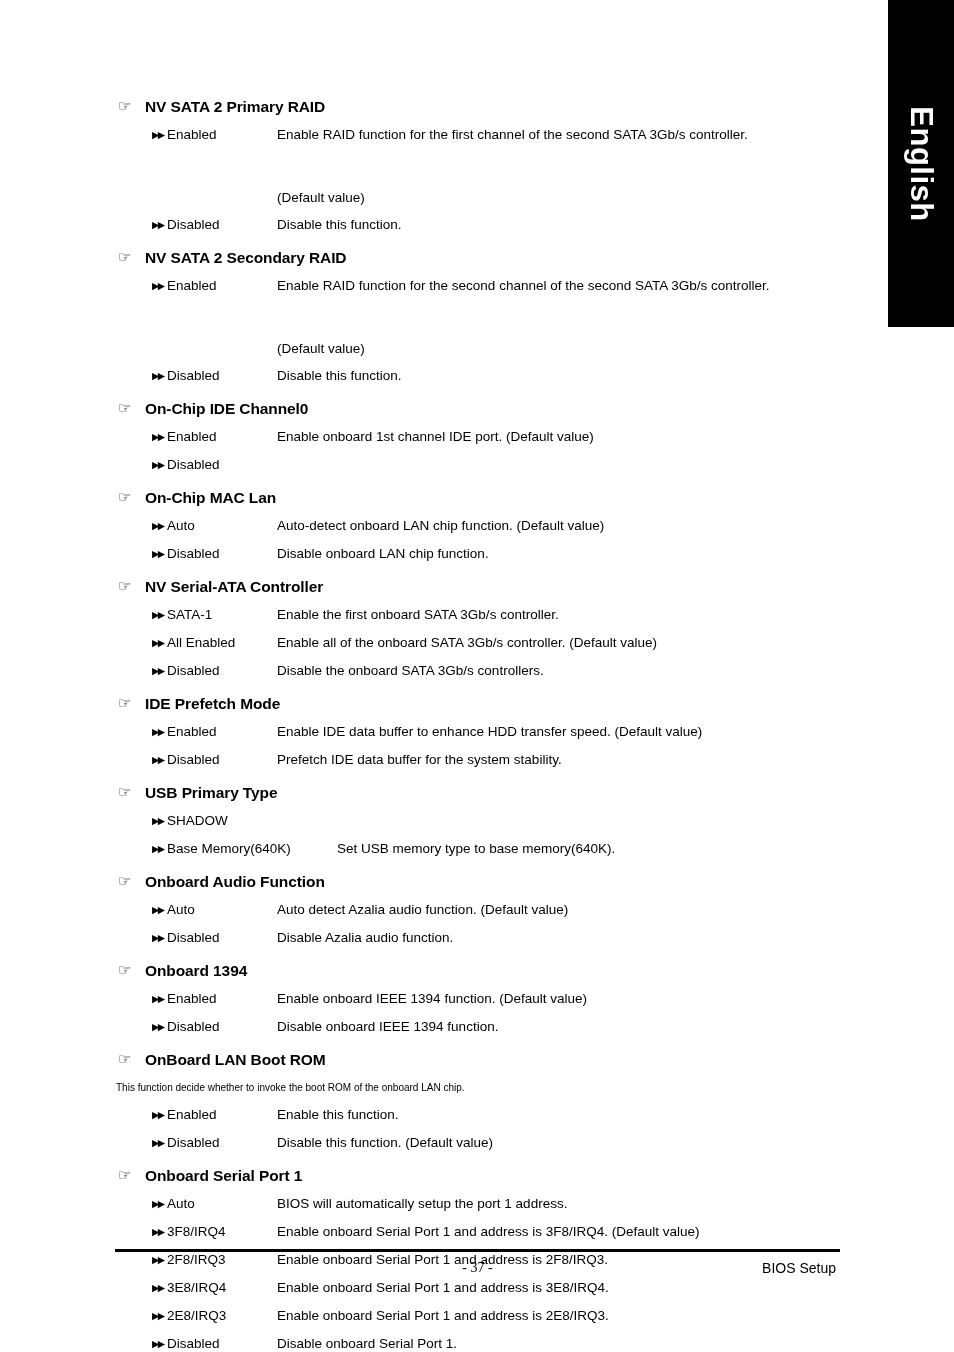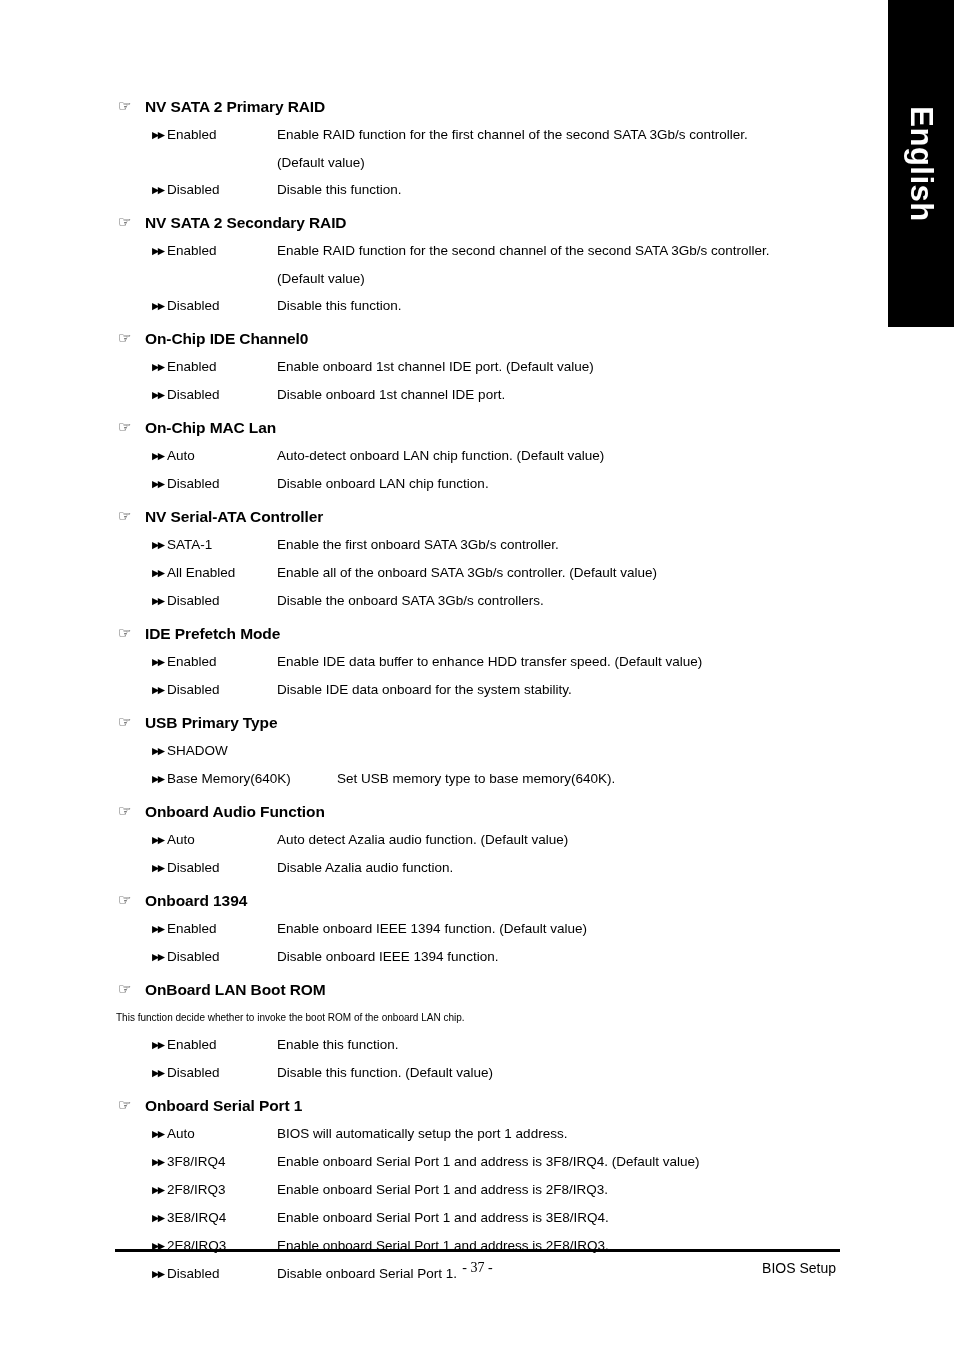--- a/index.html
+++ b/index.html
@@ -114,20 +114,21 @@
     font-size: 13.5px;
     line-height: 27px;
     white-space: nowrap;
   }
   
   .opt-cont {
     padding-left: 277px;
     font-size: 13.5px;
     line-height: 27px;
     white-space: nowrap;
+    margin-top: 35px;
   }
 
   
   .footer {
     position: absolute;
     left: 115px;
     top: 1249px;
     width: 725px;
   }
   .footer-rule {
@@ -205,21 +206,20 @@
         <span class="section-title">On-Chip IDE Channel0</span>
       </div>
       <div class="opt-row">
         <span class="opt-arrow">▶▶</span>
         <span class="opt-label">Enabled</span>
         <span class="opt-desc">Enable onboard 1st channel IDE port. (Default value)</span>
       </div>
       <div class="opt-row">
         <span class="opt-arrow">▶▶</span>
         <span class="opt-label">Disabled</span>
-        <span class="opt-desc">Disable onboard 1st channel IDE port.</span>
       </div>
     </div>
     <div class="section">
       <div class="section-head">
         <span class="hand-icon">☞</span>
         <span class="section-title">On-Chip MAC Lan</span>
       </div>
       <div class="opt-row">
         <span class="opt-arrow">▶▶</span>
         <span class="opt-label">Auto</span>
@@ -258,21 +258,21 @@
         <span class="section-title">IDE Prefetch Mode</span>
       </div>
       <div class="opt-row">
         <span class="opt-arrow">▶▶</span>
         <span class="opt-label">Enabled</span>
         <span class="opt-desc">Enable IDE data buffer to enhance HDD transfer speed. (Default value)</span>
       </div>
       <div class="opt-row">
         <span class="opt-arrow">▶▶</span>
         <span class="opt-label">Disabled</span>
-        <span class="opt-desc">Disable IDE data onboard for the system stability.</span>
+        <span class="opt-desc">Prefetch IDE data buffer for the system stability.</span>
       </div>
     </div>
     <div class="section">
       <div class="section-head">
         <span class="hand-icon">☞</span>
         <span class="section-title">USB Primary Type</span>
       </div>
       <div class="opt-row">
         <span class="opt-arrow">▶▶</span>
         <span class="opt-label">SHADOW</span>

